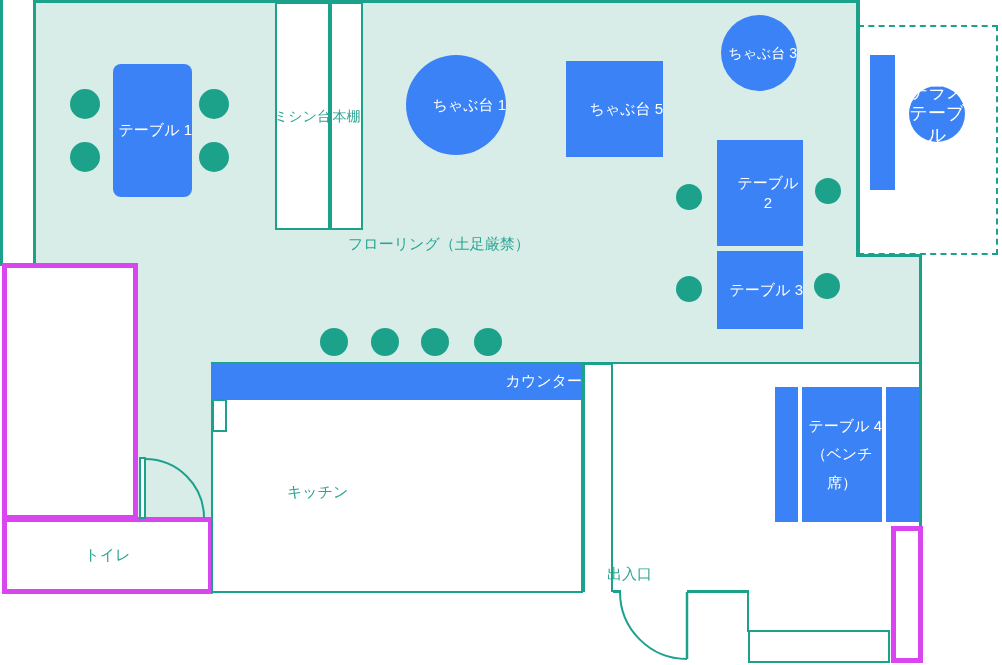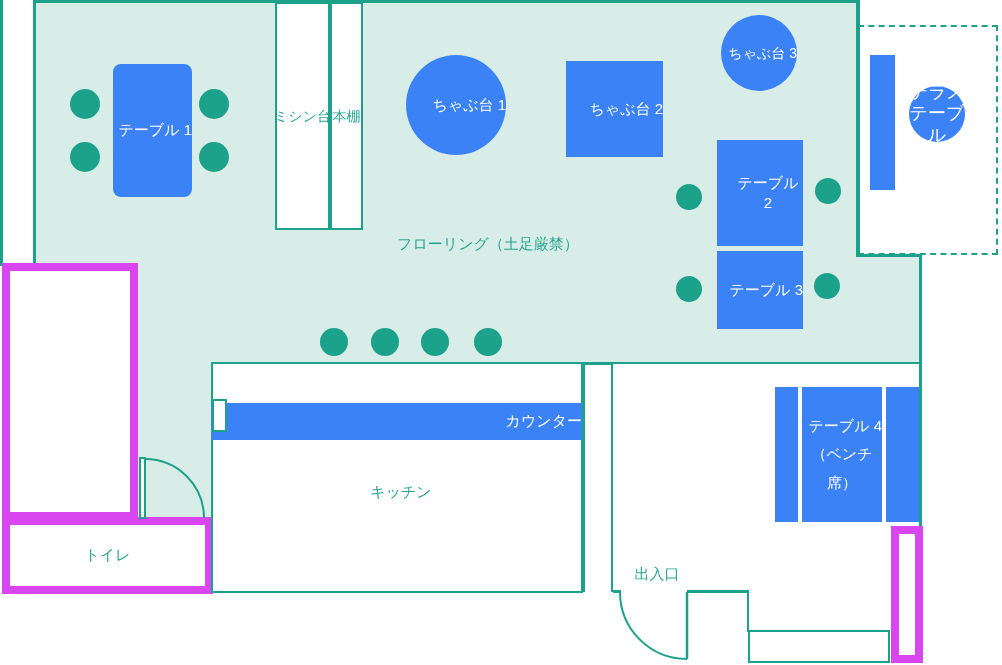--- a/index.html
+++ b/index.html
@@ -3,28 +3,28 @@
 <meta charset="utf-8">
 <style>
   * { margin:0; padding:0; box-sizing:border-box; }
   body { background:#ffffff; font-family:"Liberation Sans", sans-serif; }
   #plan {
     position:relative; width:1002px; height:665px; background:#ffffff;
     overflow:hidden;
   }
   .floor { position:absolute; background:#d8ede7; }
   .wline { position:absolute; background:#1ca28b; }
-  .room  { position:absolute; background:#ffffff; border:8px solid #d946ef; }
+  .room  { position:absolute; background:#ffffff; border:5px solid #d946ef; }
   .room2 { position:absolute; background:#ffffff; border:2px solid #1ca28b; }
   .furn  { position:absolute; background:#3b82f6; color:#ffffff;
            display:flex; flex-direction:column; align-items:flex-end; justify-content:center;
            font-size:15px; line-height:1.35; text-align:center; }
   .circle { border-radius:50%; }
   .chair { position:absolute; background:#1ca28b; border-radius:50%; }
-  .tlabel { position:absolute; color:#2ba593; font-size:15px; white-space:nowrap; text-align:center; }
+  .tlabel { position:absolute; color:#2ba593; font-size:15px; white-space:nowrap; text-align:left; }
   .roomlabel { display:flex; flex-direction:column; align-items:center; justify-content:center;
                color:#2ba593; font-size:15px; line-height:1.5; text-align:center; }
   .terrace { position:absolute; border:2px dashed #1ca28b; border-left:none; background:transparent; }
   svg.overlay { position:absolute; left:0; top:0; pointer-events:none; }
 </style>
 </head>
 <body>
 
 <div id="plan">
 
@@ -40,21 +40,21 @@
   <div class="wline" style="left:856px; top:0px; width:4px; height:257px;"></div>
   <div class="wline" style="left:856px; top:254px; width:66px; height:3px;"></div>
   <div class="wline" style="left:919px; top:255px; width:3px; height:273px;"></div>
   <div class="wline" style="left:583px; top:362px; width:339px; height:2px;"></div>
 
   <div class="room" style="left:2px; top:263px; width:136px; height:257px;"></div>
   <div class="room roomlabel" style="left:2px; top:517px; width:211px; height:77px;">
     <span>トイレ</span>
   </div>
   <div class="room2" style="left:211px; top:362px; width:372px; height:231px;"></div>
-  <div class="tlabel" style="left:301px; top:483px; width:200px;">キッチン</div>
+  <div class="tlabel" style="left:287px; top:483px; width:200px;">キッチン</div>
 
   <div style="position:absolute; left:583px; top:363px; width:30px; height:229px; background:#ffffff;
               border-left:2px solid #1ca28b; border-right:2px solid #1ca28b; border-top:2px solid #1ca28b;"></div>
 
   <div class="wline" style="left:613px; top:590px; width:8px; height:3px;"></div>
   <div class="wline" style="left:687px; top:590px; width:62px; height:3px;"></div>
   <div class="wline" style="left:747px; top:590px; width:2px; height:42px;"></div>
   <div class="room2" style="left:748px; top:630px; width:142px; height:33px;"></div>
   <div class="room" style="left:891px; top:526px; width:32px; height:137px;"></div>
 
@@ -70,38 +70,38 @@
   </div>
   <div class="chair" style="left:70px; top:89px; width:30px; height:30px;"></div>
   <div class="chair" style="left:70px; top:142px; width:30px; height:30px;"></div>
   <div class="chair" style="left:199px; top:89px; width:30px; height:30px;"></div>
   <div class="chair" style="left:199px; top:142px; width:30px; height:30px;"></div>
 
   <div class="furn circle" style="left:406px; top:55px; width:100px; height:100px;">
     <span>ちゃぶ台 1</span>
   </div>
   <div class="furn" style="left:566px; top:61px; width:97px; height:96px;">
-    <span>ちゃぶ台 2</span>
+    <span>ちゃぶ台 5</span>
   </div>
   <div class="furn circle" style="left:721px; top:15px; width:76px; height:76px; font-size:14px;">
     <span>ちゃぶ台 3</span>
   </div>
 
   <div class="furn" style="left:717px; top:140px; width:86px; height:106px;padding-left:16px;">
     <span>テーブル 2</span>
   </div>
   <div class="furn" style="left:717px; top:251px; width:86px; height:78px;">
     <span>テーブル 3</span>
   </div>
   <div class="chair" style="left:676px; top:184px; width:26px; height:26px;"></div>
   <div class="chair" style="left:815px; top:178px; width:26px; height:26px;"></div>
   <div class="chair" style="left:676px; top:276px; width:26px; height:26px;"></div>
   <div class="chair" style="left:814px; top:273px; width:26px; height:26px;"></div>
 
-  <div class="furn" style="left:211px; top:363px; width:371px; height:37px;margin-top:40px;">
+  <div class="furn" style="left:211px; top:363px; width:371px; height:37px;">
     <span>カウンター</span>
   </div>
   <div class="chair" style="left:320px; top:328px; width:28px; height:28px;"></div>
   <div class="chair" style="left:371px; top:328px; width:28px; height:28px;"></div>
   <div class="chair" style="left:421px; top:328px; width:28px; height:28px;"></div>
   <div class="chair" style="left:474px; top:328px; width:28px; height:28px;"></div>
   <div class="room2" style="left:212px; top:399px; width:15px; height:33px;"></div>
 
   <div class="furn" style="left:870px; top:55px; width:25px; height:135px;"></div>
   <div class="furn circle" style="left:909px; top:86px; width:56px; height:56px; font-size:18px; line-height:1.2;">

